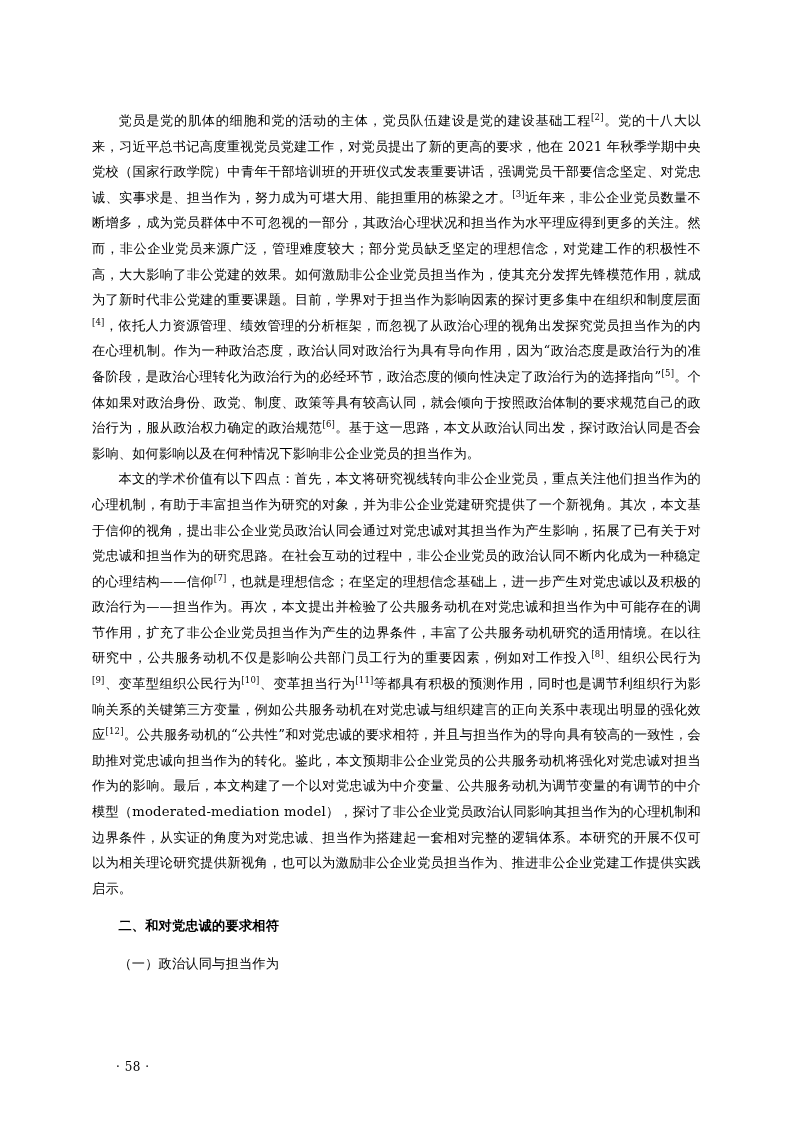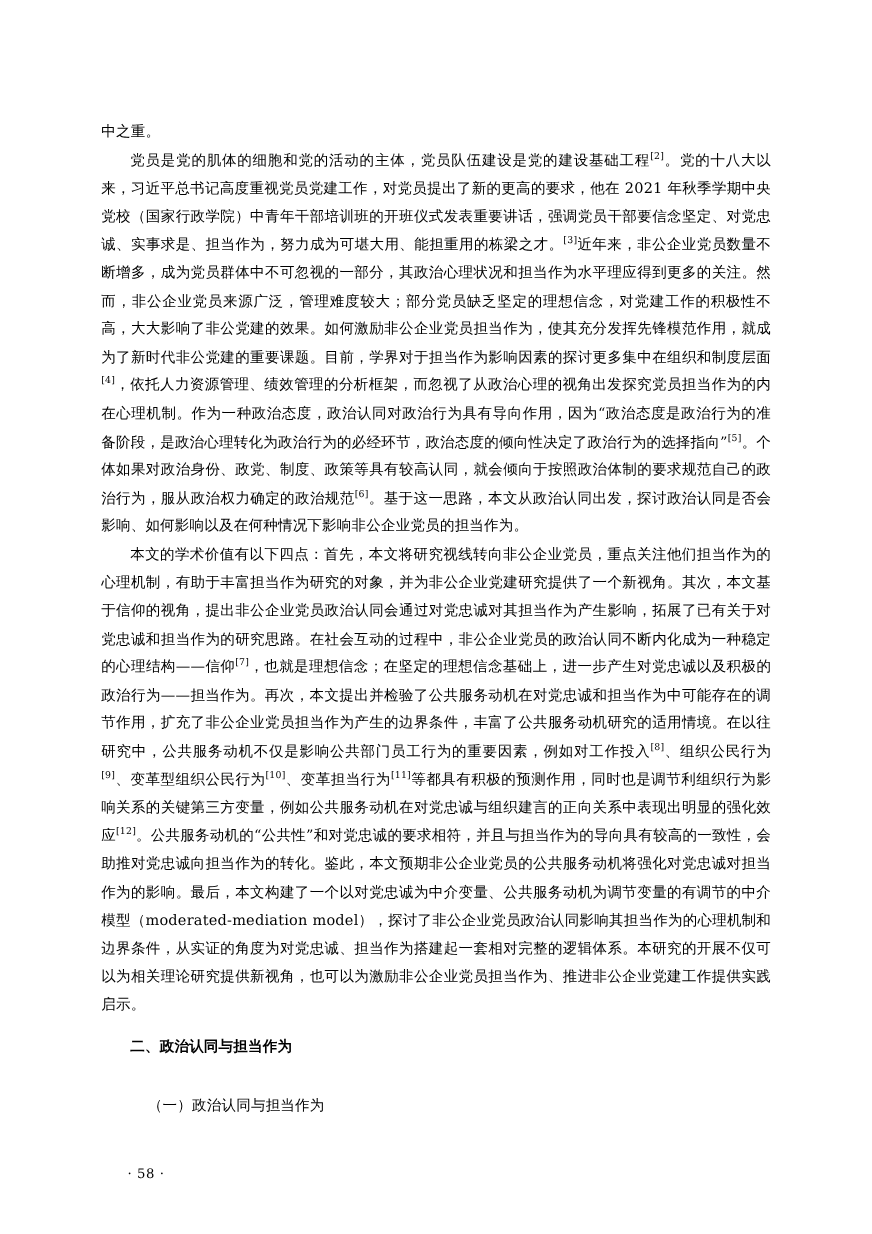--- a/index.html
+++ b/index.html
@@ -42,21 +42,21 @@
     font-weight: bold;
     font-size: 13.2px;
     line-height: 25.6px;
     text-indent: 2em;
     margin: 0;
   }
   .subheading {
     font-size: 13.2px;
     line-height: 25.6px;
     text-indent: 2em;
-    margin: 16px;
+    margin: 0;
   }
   .spacer {
     height: 12px;
   }
   sup {
     font-size: 8.5px;
     vertical-align: super;
     line-height: 0;
   }
   .footer {
@@ -68,29 +68,28 @@
     margin-left: 24px;
   }
 </style>
 </head>
 <body>
 
 <div class="page">
 
   <div class="body-text">
 
-    <p>中之重。</p>
 
     <p class="indent">党员是党的肌体的细胞和党的活动的主体，党员队伍建设是党的建设基础工程<sup>[2]</sup>。党的十八大以来，习近平总书记高度重视党员党建工作，对党员提出了新的更高的要求，他在 2021 年秋季学期中央党校（国家行政学院）中青年干部培训班的开班仪式发表重要讲话，强调党员干部要信念坚定、对党忠诚、实事求是、担当作为，努力成为可堪大用、能担重用的栋梁之才。<sup>[3]</sup>近年来，非公企业党员数量不断增多，成为党员群体中不可忽视的一部分，其政治心理状况和担当作为水平理应得到更多的关注。然而，非公企业党员来源广泛，管理难度较大；部分党员缺乏坚定的理想信念，对党建工作的积极性不高，大大影响了非公党建的效果。如何激励非公企业党员担当作为，使其充分发挥先锋模范作用，就成为了新时代非公党建的重要课题。目前，学界对于担当作为影响因素的探讨更多集中在组织和制度层面<sup>[4]</sup>，依托人力资源管理、绩效管理的分析框架，而忽视了从政治心理的视角出发探究党员担当作为的内在心理机制。作为一种政治态度，政治认同对政治行为具有导向作用，因为“政治态度是政治行为的准备阶段，是政治心理转化为政治行为的必经环节，政治态度的倾向性决定了政治行为的选择指向”<sup>[5]</sup>。个体如果对政治身份、政党、制度、政策等具有较高认同，就会倾向于按照政治体制的要求规范自己的政治行为，服从政治权力确定的政治规范<sup>[6]</sup>。基于这一思路，本文从政治认同出发，探讨政治认同是否会影响、如何影响以及在何种情况下影响非公企业党员的担当作为。</p>
 
     <p class="indent">本文的学术价值有以下四点：首先，本文将研究视线转向非公企业党员，重点关注他们担当作为的心理机制，有助于丰富担当作为研究的对象，并为非公企业党建研究提供了一个新视角。其次，本文基于信仰的视角，提出非公企业党员政治认同会通过对党忠诚对其担当作为产生影响，拓展了已有关于对党忠诚和担当作为的研究思路。在社会互动的过程中，非公企业党员的政治认同不断内化成为一种稳定的心理结构——信仰<sup>[7]</sup>，也就是理想信念；在坚定的理想信念基础上，进一步产生对党忠诚以及积极的政治行为——担当作为。再次，本文提出并检验了公共服务动机在对党忠诚和担当作为中可能存在的调节作用，扩充了非公企业党员担当作为产生的边界条件，丰富了公共服务动机研究的适用情境。在以往研究中，公共服务动机不仅是影响公共部门员工行为的重要因素，例如对工作投入<sup>[8]</sup>、组织公民行为<sup>[9]</sup>、变革型组织公民行为<sup>[10]</sup>、变革担当行为<sup>[11]</sup>等都具有积极的预测作用，同时也是调节利组织行为影响关系的关键第三方变量，例如公共服务动机在对党忠诚与组织建言的正向关系中表现出明显的强化效应<sup>[12]</sup>。公共服务动机的“公共性”和对党忠诚的要求相符，并且与担当作为的导向具有较高的一致性，会助推对党忠诚向担当作为的转化。鉴此，本文预期非公企业党员的公共服务动机将强化对党忠诚对担当作为的影响。最后，本文构建了一个以对党忠诚为中介变量、公共服务动机为调节变量的有调节的中介模型（moderated-mediation model），探讨了非公企业党员政治认同影响其担当作为的心理机制和边界条件，从实证的角度为对党忠诚、担当作为搭建起一套相对完整的逻辑体系。本研究的开展不仅可以为相关理论研究提供新视角，也可以为激励非公企业党员担当作为、推进非公企业党建工作提供实践启示。</p>
 
     <div class="spacer"></div>
 
-    <p class="heading">二、政治认同与担当作为</p>
+    <p class="heading">二、和对党忠诚的要求相符</p>
 
     <div class="spacer"></div>
 
     <p class="subheading">（一）政治认同与担当作为</p>
 
     <div class="spacer"></div>
 
 
   </div>
 

